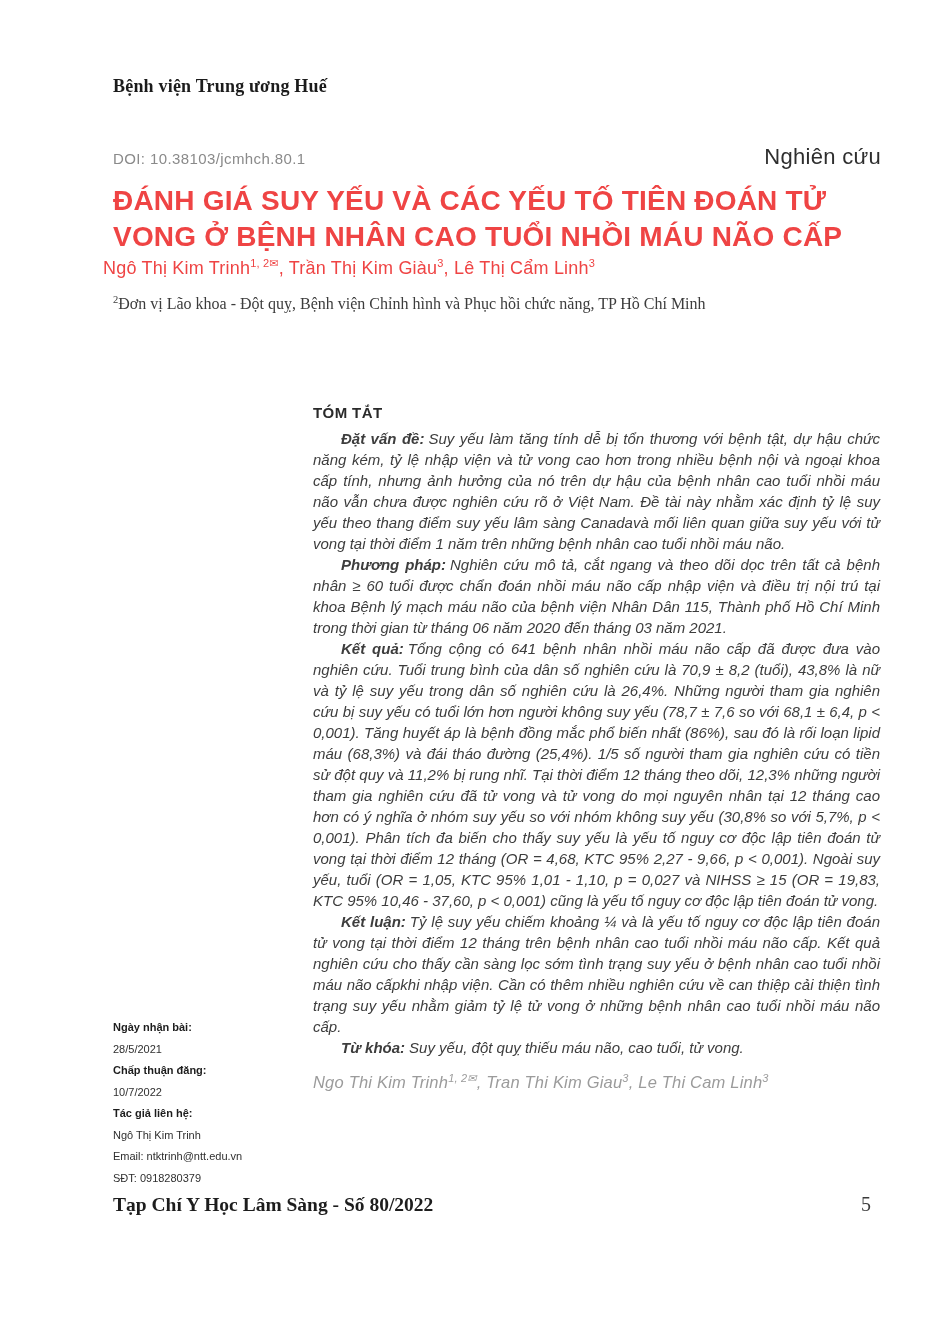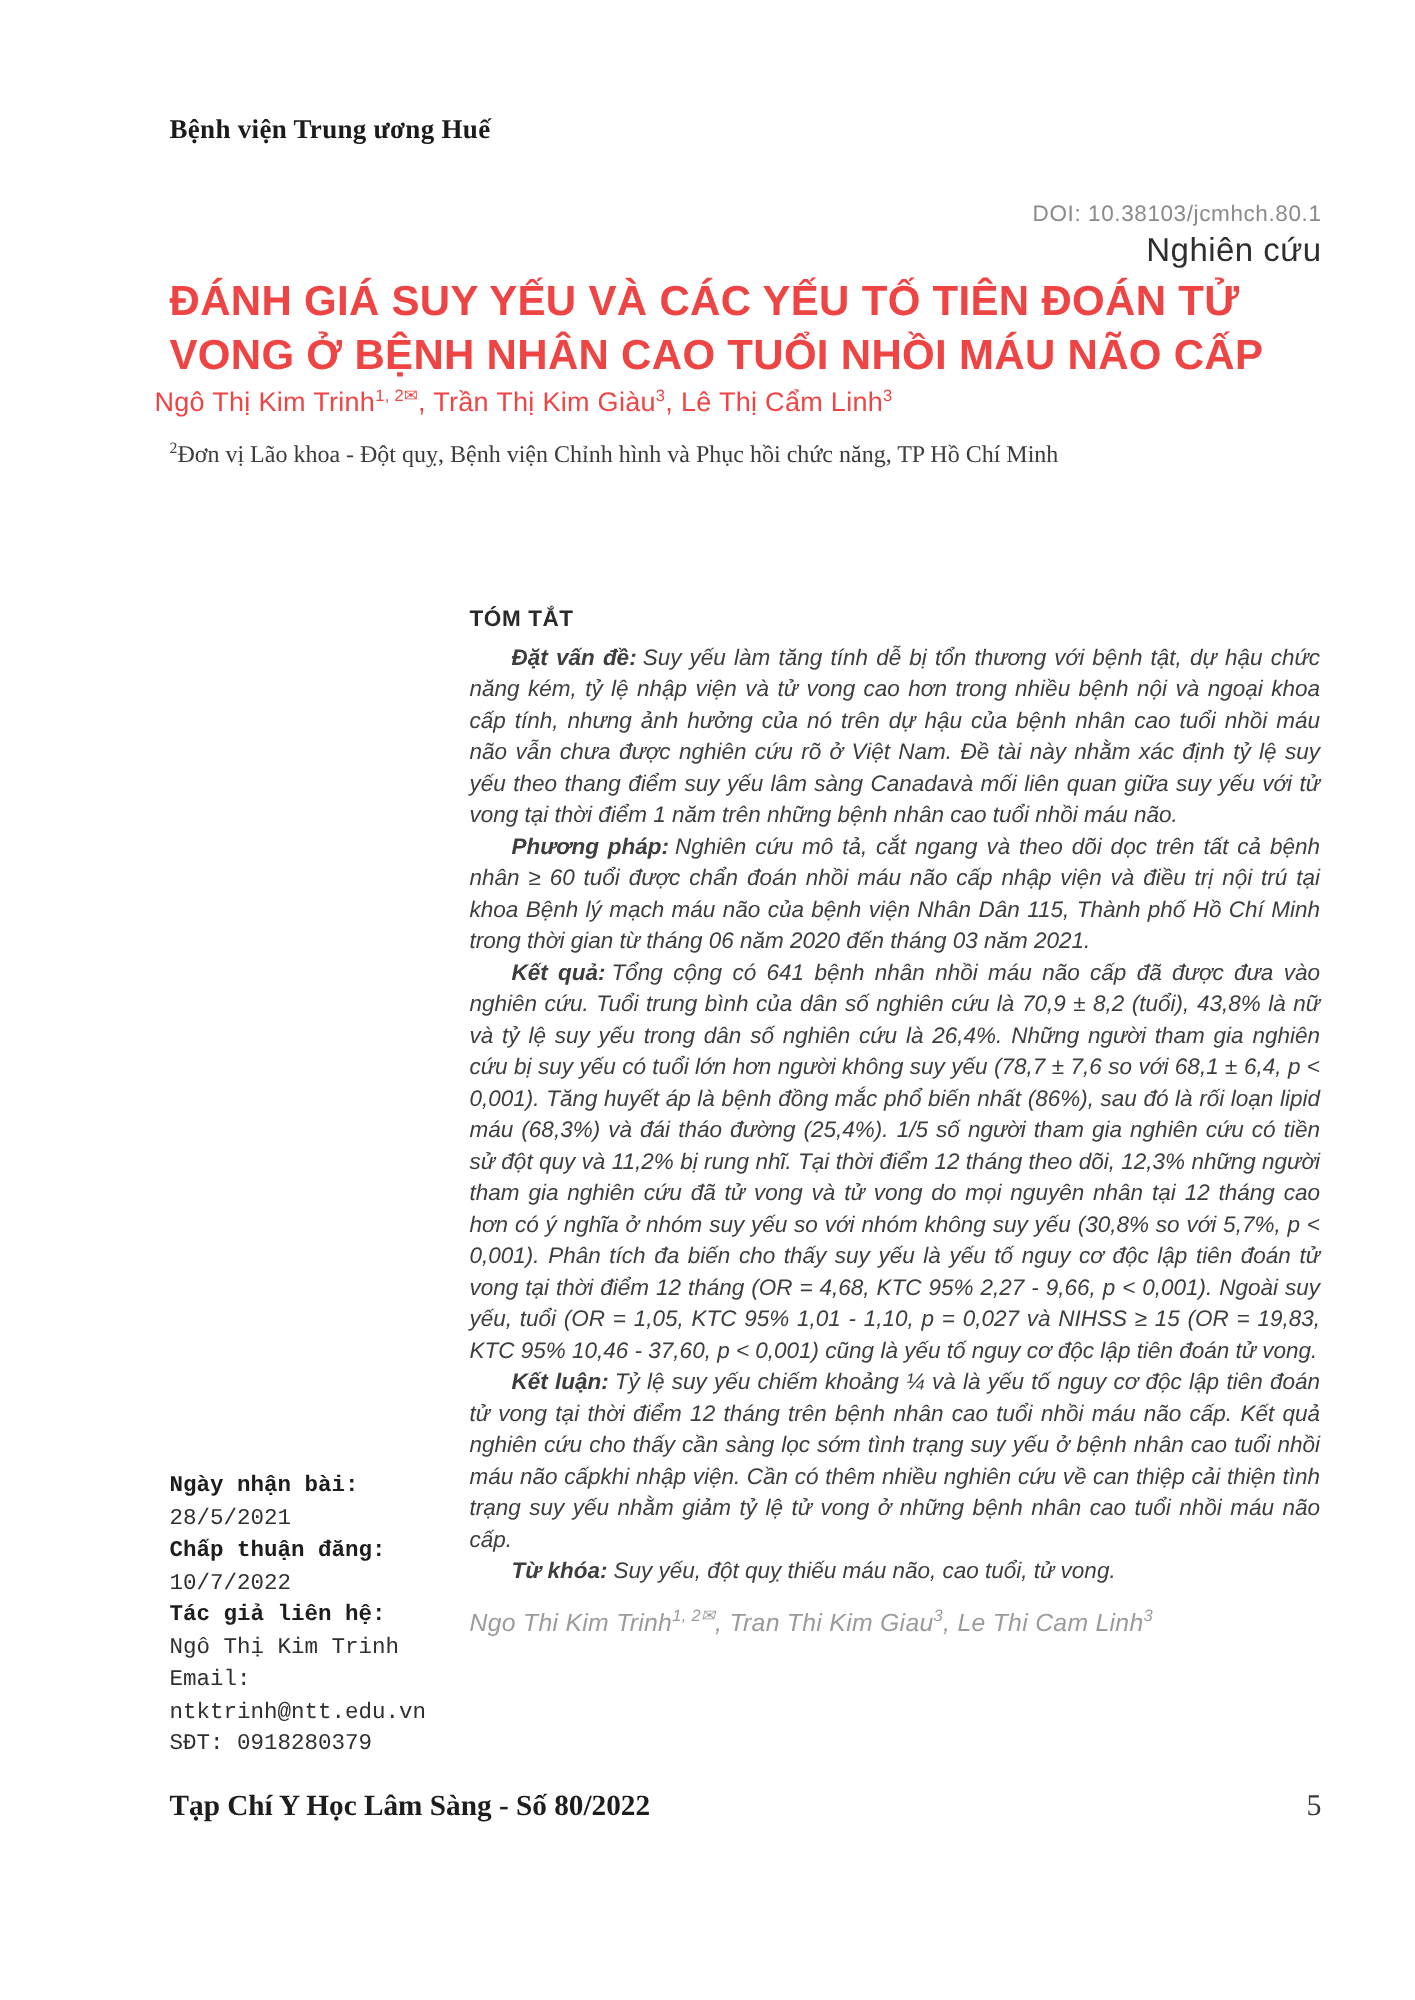--- a/index.html
+++ b/index.html
@@ -22,25 +22,24 @@
     font-family: "Liberation Serif", serif;
     font-weight: 700;
     font-size: 18px;
     color: #1b1b1b;
     letter-spacing: 0.2px;
   }
 
   
   .doi-row {
     position: absolute;
-    left: 113px; right: 62px; top: 134px;
+    left: 113px; right: 62px; top: 144px;
     display: flex;
     justify-content: space-between;
     align-items: flex-end;
-    flex-direction: column;
   }
   .doi {
     font-size: 15px;
     color: #8a8a8a;
     letter-spacing: 0.4px;
     padding-bottom: 3px;
   }
   .article-type {
     font-size: 22px;
     color: #2e2e2e;
@@ -132,33 +131,33 @@
     margin-top: 0;
     font-style: italic;
     font-size: 16.5px;
     color: #9b9b9b;
     letter-spacing: 0.2px;
   }
 
   
   .sidebar {
     position: absolute;
-    left: 113px; top: 980px;
+    left: 113px; top: 1017px;
     width: 200px;
-    font-family: Liberation Mono, monospace;
-    font-size: 15px;
+    font-family: Liberation Sans, sans-serif;
+    font-size: 11px;
     color: #2f2f2f;
     line-height: 21.5px;
   }
   .sidebar .bold { font-weight: 700; color: #1d1d1d; }
 
   
   .footer {
     position: absolute;
-    left: 113px; right: 62px; top: 1193px;
+    left: 113px; right: 72px; top: 1193px;
     display: flex;
     justify-content: space-between;
     align-items: baseline;
     font-family: "Liberation Serif", serif;
   }
   .footer .journal {
     font-weight: 700;
     font-size: 19.5px;
     color: #1d1d1d;
   }

